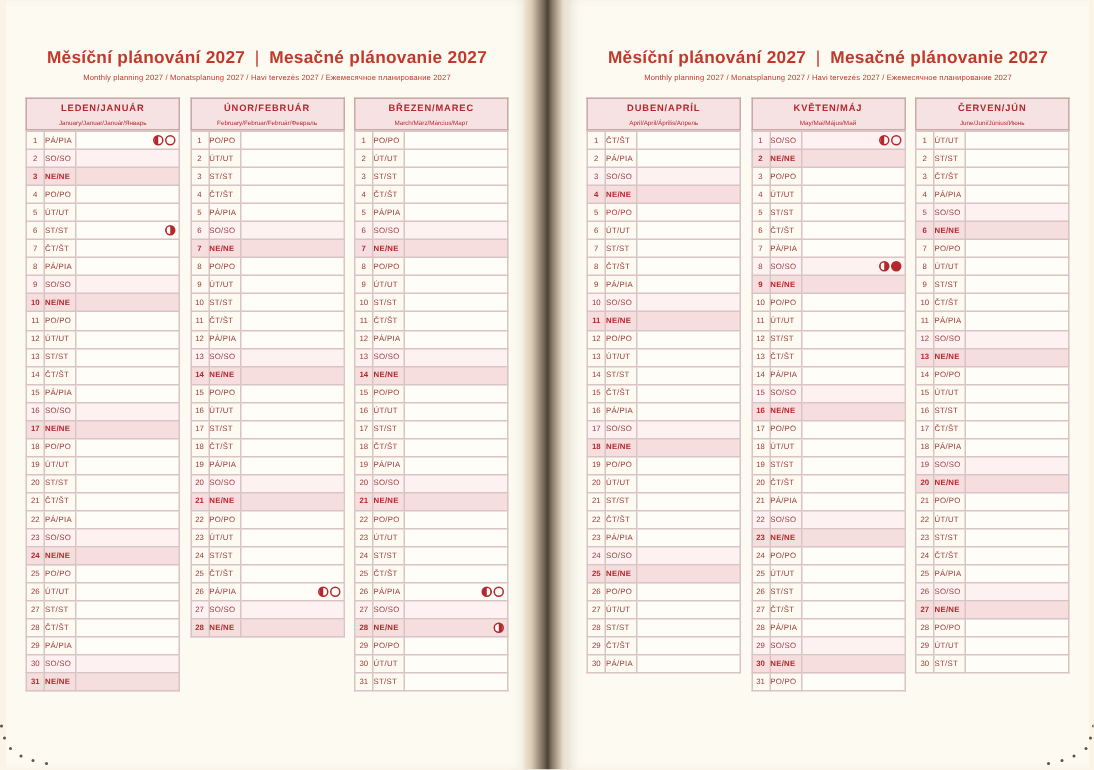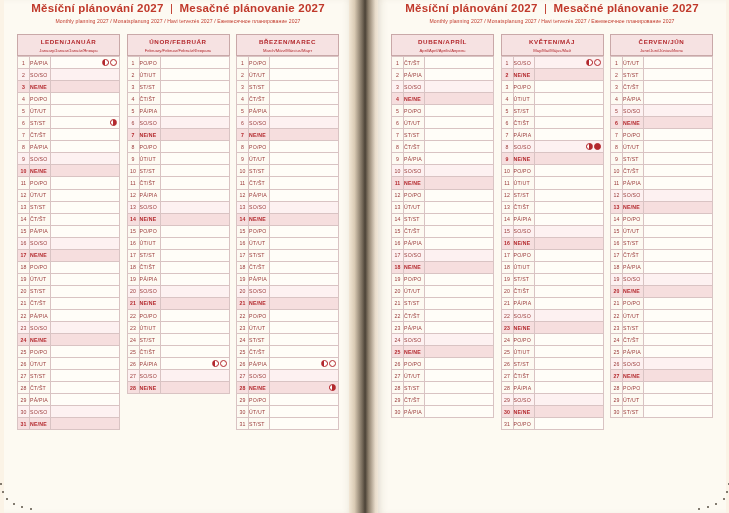--- a/index.html
+++ b/index.html
@@ -18,21 +18,21 @@
     background:linear-gradient(to right,#f2e7d6 0%,#d9cab4 18%,#6d6152 45%,#4b4237 52%,#8a7c69 62%,#e8dccb 85%,#f7efe2 100%);
   }
   .leaf{
     position:absolute;top:0;height:513px;background:#fdfaf2;
   }
   .leaf.left{left:4px;width:348px;box-shadow:inset -6px 0 10px -6px rgba(90,70,40,.25);}
   .leaf.right{left:378px;width:348px;box-shadow:inset 6px 0 10px -6px rgba(90,70,40,.25);}
 
   .sheet-inner{position:absolute;left:0;top:0;right:0;bottom:0;}
 
-  .titles{text-align:center;padding-top:2px;}
+  .titles{text-align:center;padding-top:33px;}
   .title-main{
     color:#c0392b;font-size:11.5px;font-weight:bold;letter-spacing:.2px;
   }
   .title-main .sep{color:#c0392b;font-weight:normal;padding:0 3px;}
   .title-sub{
     color:#c0392b;font-size:5.1px;margin-top:4px;letter-spacing:.1px;
   }
 
   .cols{
     display:flex;justify-content:space-between;

